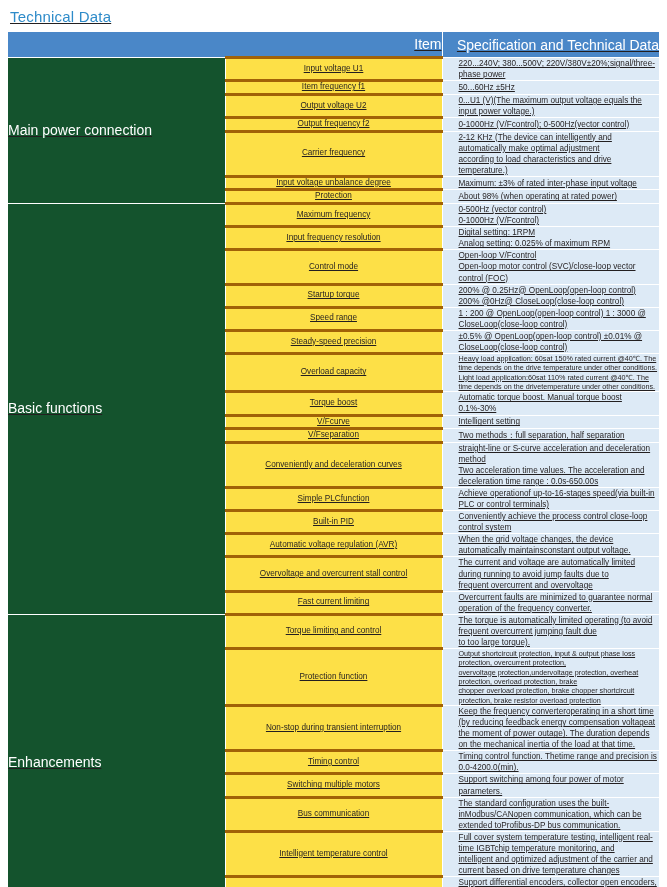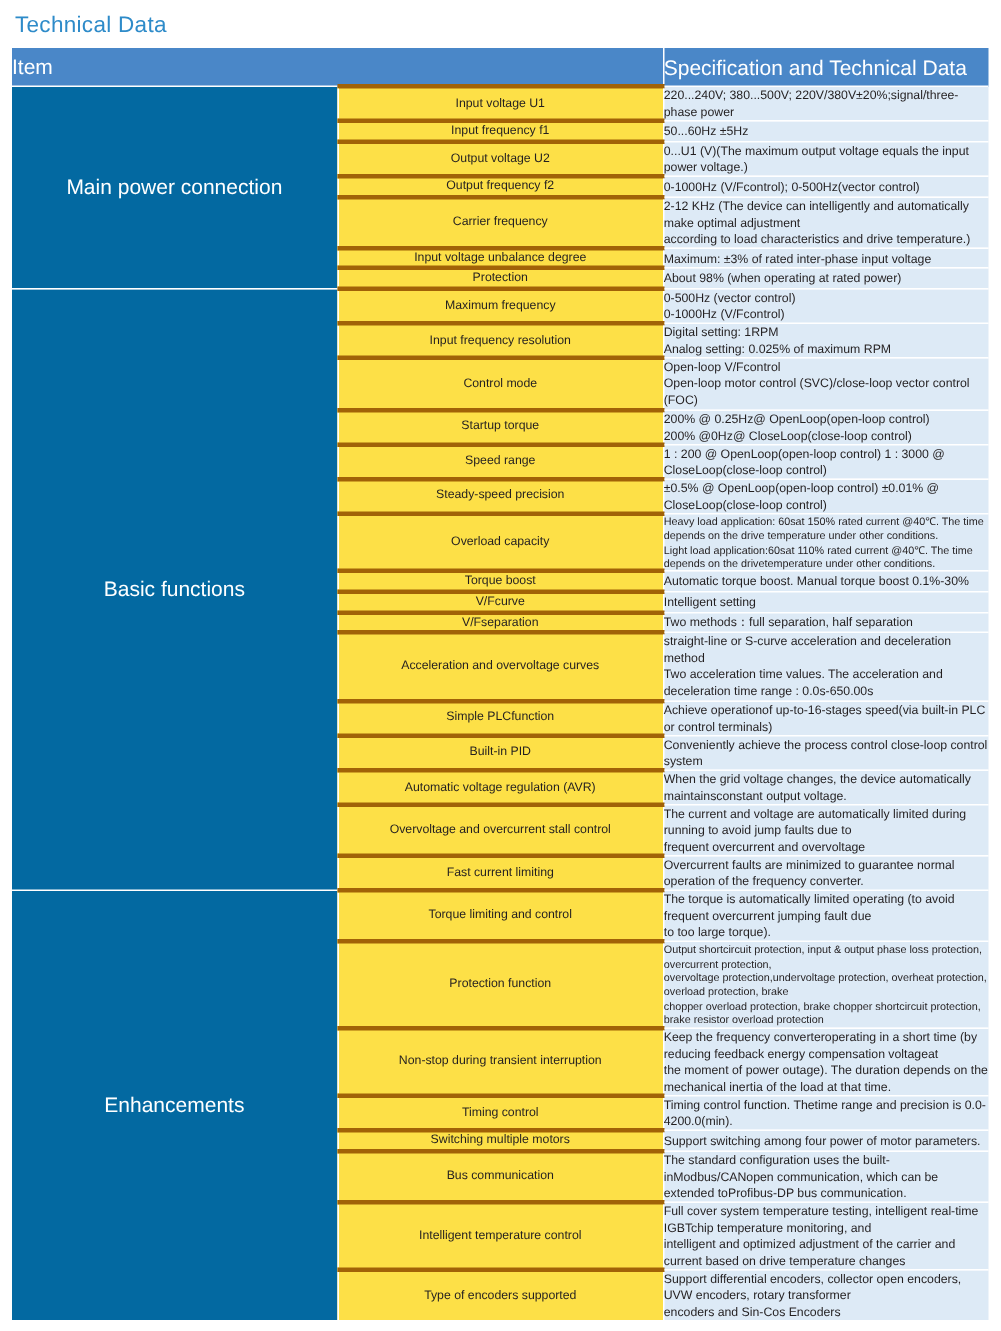--- a/index.html
+++ b/index.html
@@ -13,20 +13,21 @@
     font-family: "Liberation Sans", sans-serif;
     color: #231f20;
     overflow: hidden;
   }
   .page {
     width: 667px;
     height: 887px;
     position: relative;
     box-sizing: border-box;
     padding: 0 8px;
+    text-decoration: underline;
   }
   .page-title {
     color: #2e8bc9;
     font-size: 15px;
     padding: 8px 0 7px 2px;
     letter-spacing: 0.2px;
   }
   table.spec {
     width: 651px;
     border-collapse: collapse;
@@ -34,31 +35,31 @@
   }
   table.spec td, table.spec th {
     vertical-align: middle;
     padding: 0;
   }
   .hdr-item, .hdr-spec {
     background: #4a87c8;
     color: #ffffff;
     font-weight: normal;
     font-size: 14px;
-    text-align: left;
+    text-align: right;
     height: 24px;
     border-right: 1px solid #ffffff;
   }
   .hdr-spec { border-right: none; }
 
   .grp {
-    background: #0369a1;
+    background: #14532d;
     color: #ffffff;
     font-size: 14px;
-    text-align: center;
+    text-align: left;
     width: 110px;
     border-top: 1px solid #ffffff;
     border-right: 1px solid #ffffff;
     line-height: 1.25;
     padding: 0 4px;
   }
   .feat {
     background: #fde047;
     color: #231f20;
     font-size: 8.2px;
@@ -70,21 +71,21 @@
     text-align: center;
   }
   .val {
     background: #ddeaf6;
     color: #231f20;
     font-size: 8.2px;
     padding: 3px 6px 3px 8px;
     border-top: 1px solid #ffffff;
     line-height: 1.35;
   }
-  .val .line { display: block; }
+  .val .line { display: block; margin-left: 16px; }
   .tiny { font-size: 7.2px; line-height: 1.3; }
 </style>
 </head>
 <body>
 
 <div class="page">
   <div class="page-title">Technical Data</div>
   <table class="spec">
     <thead>
       <tr>
@@ -94,21 +95,21 @@
     </thead>
     <tbody id="table-body">
         <tr>
           <td class="grp" rowspan="7">Main power connection</td>
           <td class="feat">Input voltage U1</td>
           <td class="val">
             <span class="line">220...240V; 380...500V; 220V/380V±20%;signal/three-phase power</span>
           </td>
         </tr>
         <tr>
-          <td class="feat">Input frequency f1</td>
+          <td class="feat">Item frequency f1</td>
           <td class="val">
             <span class="line">50...60Hz ±5Hz</span>
           </td>
         </tr>
         <tr>
           <td class="feat">Output voltage U2</td>
           <td class="val">
             <span class="line">0...U1 (V)(The maximum output voltage equals the input power voltage.)</span>
           </td>
         </tr>
@@ -197,21 +198,21 @@
             <span class="line">Intelligent setting</span>
           </td>
         </tr>
         <tr>
           <td class="feat">V/Fseparation</td>
           <td class="val">
             <span class="line">Two methods：full separation, half separation</span>
           </td>
         </tr>
         <tr>
-          <td class="feat">Acceleration and overvoltage curves</td>
+          <td class="feat">Conveniently and deceleration curves</td>
           <td class="val">
             <span class="line">straight-line or S-curve acceleration and deceleration method</span>
             <span class="line">Two acceleration time values. The acceleration and deceleration time range : 0.0s-650.00s</span>
           </td>
         </tr>
         <tr>
           <td class="feat">Simple PLCfunction</td>
           <td class="val">
             <span class="line">Achieve operationof up-to-16-stages speed(via built-in PLC or control terminals)</span>
           </td>

